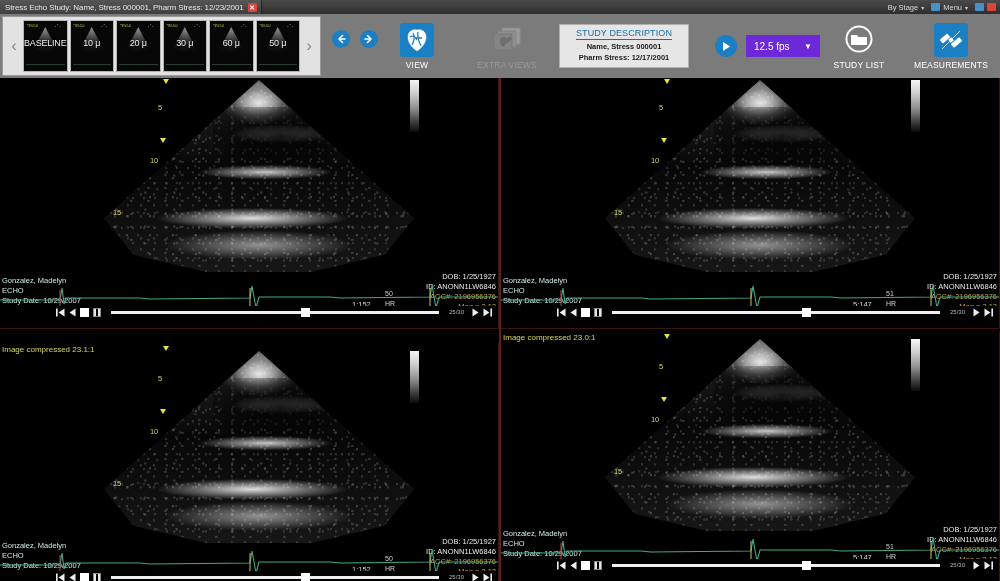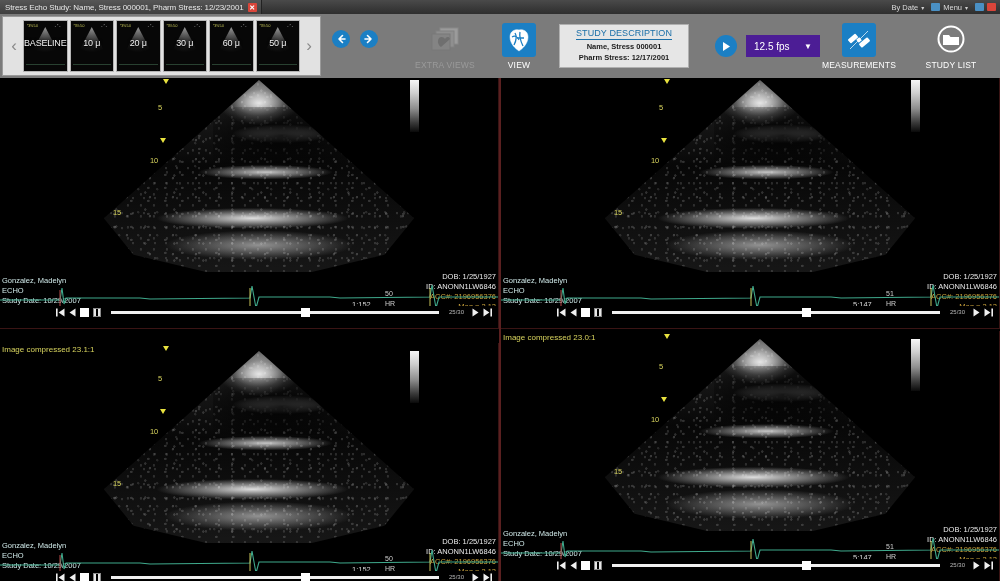--- a/index.html
+++ b/index.html
@@ -116,21 +116,21 @@
     border-bottom: 1px solid #1b6fa8; padding-bottom: 1px;
   }
   .sd-line { font-size: 7.5px; color: #1a1a1a; margin-top: 2px; line-height: 1.25; font-weight: bold; }
 
   
   .playbtn {
     width: 22px; height: 22px; border-radius: 50%; background: #1b7fc4;
     display: flex; align-items: center; justify-content: center; margin-left: 26px; cursor: pointer;
   }
   .fps {
-    width: 74px; height: 22px; background: #4c1d95; margin-left: 9px;
+    width: 74px; height: 22px; background: #6d28d9; margin-left: 9px;
     display: flex; align-items: center; justify-content: space-between;
     padding: 0 8px; cursor: pointer;
   }
   .fps-val { font-size: 10px; color: #fff; }
 
   .right-tools { display: flex; align-items: center; margin-left: auto; padding-right: 10px; gap: 14px; }
   .right-tools .toolbtn { width: 78px; }
 
   
   .grid {
@@ -243,21 +243,21 @@
 <div id="app">
 
   <div class="titlebar">
     <div class="tab">
       <span class="tab-title">Stress Echo Study: Name, Stress 000001, Pharm Stress: 12/23/2001</span>
       <span class="tab-close">✕</span>
     </div>
     <div class="titlebar-spacer"></div>
     <div class="tb-right">
       <div class="tb-item">
-        <span>By Date</span>
+        <span>By Stage</span>
         <span class="caret">▾</span>
       </div>
       <div class="tb-item">
         <span class="tb-sq"></span>
         <span>Menu</span>
         <span class="caret">▾</span>
       </div>
       <div class="tb-item">
         <span class="tb-sq"></span>
         <span class="tb-sq red"></span>
@@ -324,85 +324,85 @@
         </svg>
       </div>
 
 
       <div class="navarrow">
         <svg width="10" height="10" viewBox="0 0 10 10">
           <path d="M3.5 1.5 L7 5 L3.5 8.5 M7 5 H1" stroke="#fff" stroke-width="1.6" fill="none" stroke-linecap="round" stroke-linejoin="round"></path>
         </svg>
       </div>
 
+      <div class="toolbtn" style="margin-left:6px;">
+        <div class="ic blue">
+          <svg width="22" height="24" viewBox="0 0 22 24">
+            <path d="M11 2 C15 1 20 3 20 9 C20 16 14 21 11 23 C8 21 2 16 2 9 C2 3 7 1 11 2 Z" fill="#ffffff" stroke="#ffffff" stroke-width="0.5"></path>
+            <path d="M7 5 C9 8 8 13 6 17 M12 4 C11 9 13 14 15 18 M9 10 H16" stroke="#1b7fc4" stroke-width="1.3" fill="none"></path>
+            <path d="M4 9 C7 7 10 9 11 12" stroke="#1b7fc4" stroke-width="1.1" fill="none"></path>
+          </svg>
+        </div>
+        <div class="lbl">VIEW</div>
+      </div>
+
       <div class="toolbtn disabled" style="margin-left:22px; width:80px;">
         <div class="ic ghost">
           <svg width="34" height="28" viewBox="0 0 34 28">
             <rect x="12" y="2" width="18" height="16" fill="#9b9b9b" stroke="#8a8a8a"></rect>
             <rect x="8" y="5" width="18" height="16" fill="#8f8f8f" stroke="#828282"></rect>
             <rect x="4" y="8" width="18" height="16" fill="#848484" stroke="#787878"></rect>
             <path d="M13 21 C10 19 9 15 11 12 C13 10 16 11 17 13 C18 11 21 10 22 13" fill="#6f6f6f"></path>
           </svg>
         </div>
         <div class="lbl">EXTRA VIEWS</div>
       </div>
 
-      <div class="toolbtn" style="margin-left:6px;">
-        <div class="ic blue">
-          <svg width="22" height="24" viewBox="0 0 22 24">
-            <path d="M11 2 C15 1 20 3 20 9 C20 16 14 21 11 23 C8 21 2 16 2 9 C2 3 7 1 11 2 Z" fill="#ffffff" stroke="#ffffff" stroke-width="0.5"></path>
-            <path d="M7 5 C9 8 8 13 6 17 M12 4 C11 9 13 14 15 18 M9 10 H16" stroke="#1b7fc4" stroke-width="1.3" fill="none"></path>
-            <path d="M4 9 C7 7 10 9 11 12" stroke="#1b7fc4" stroke-width="1.1" fill="none"></path>
-          </svg>
-        </div>
-        <div class="lbl">VIEW</div>
-      </div>
-
       <div class="studydesc">
         <div class="sd-title">STUDY DESCRIPTION</div>
         <div class="sd-line">Name, Stress 000001</div>
         <div class="sd-line">Pharm Stress: 12/17/2001</div>
       </div>
 
       <div class="playbtn">
         <svg width="10" height="11" viewBox="0 0 10 11">
           <path d="M2 1 L9 5.5 L2 10 Z" fill="#fff"></path>
         </svg>
       </div>
 
       <div class="fps">
         <span class="fps-val">12.5 fps</span>
         <span class="fps-val" style="font-size:8px;">▼</span>
       </div>
     </div>
 
     <div class="right-tools">
+      <div class="toolbtn">
+        <div class="ic ghost">
+          <svg width="32" height="30" viewBox="0 0 32 30">
+            <circle cx="16" cy="14" r="12.5" fill="none" stroke="#ffffff" stroke-width="2"></circle>
+            <path d="M8 10 H14 L15.5 12 H24 V20 H8 Z" fill="#ffffff"></path>
+            <rect x="8" y="13" width="16" height="7" fill="#ffffff"></rect>
+          </svg>
+        </div>
+        <div class="lbl">STUDY LIST</div>
+      </div>
       <div class="toolbtn">
         <div class="ic blue">
           <svg width="26" height="26" viewBox="0 0 26 26">
             <g fill="#ffffff">
               <rect x="2" y="9" width="10" height="5" rx="1" transform="rotate(-40 7 11.5)"></rect>
               <rect x="13" y="13" width="11" height="5" rx="1" transform="rotate(-40 18.5 15.5)"></rect>
               <rect x="11" y="11" width="4" height="4" transform="rotate(-40 13 13)"></rect>
             </g>
             <path d="M4 22 L22 4" stroke="#ffffff" stroke-width="1" opacity="0.7"></path>
           </svg>
         </div>
         <div class="lbl">MEASUREMENTS</div>
       </div>
-      <div class="toolbtn">
-        <div class="ic ghost">
-          <svg width="32" height="30" viewBox="0 0 32 30">
-            <circle cx="16" cy="14" r="12.5" fill="none" stroke="#ffffff" stroke-width="2"></circle>
-            <path d="M8 10 H14 L15.5 12 H24 V20 H8 Z" fill="#ffffff"></path>
-            <rect x="8" y="13" width="16" height="7" fill="#ffffff"></rect>
-          </svg>
-        </div>
-        <div class="lbl">STUDY LIST</div>
-      </div>
     </div>
   </div>
 
   <div class="grid">
     <div class="vsplit"></div>
 
     <div class="pane p1">
       <div class="sector-wrap">
         <div class="sector">
           <div class="tissue"></div>

